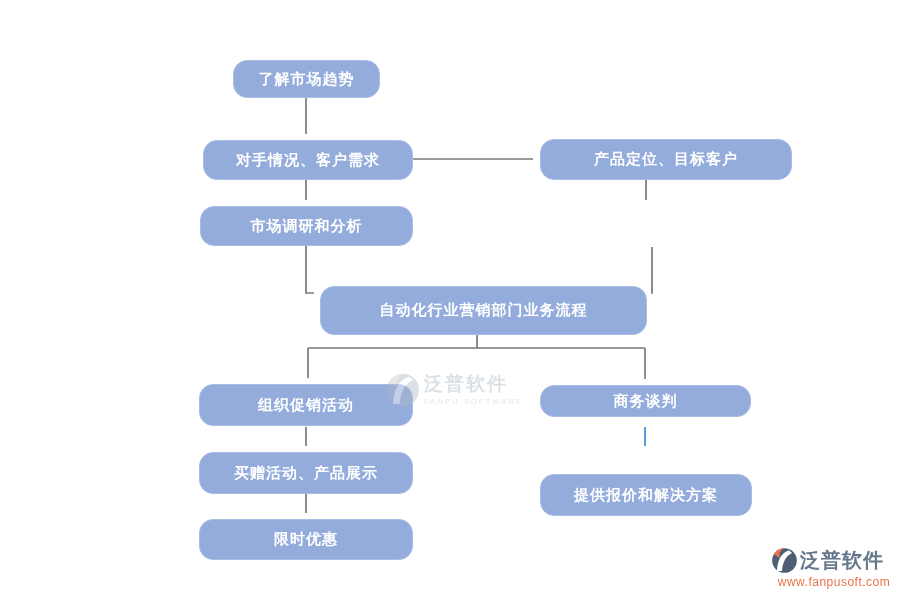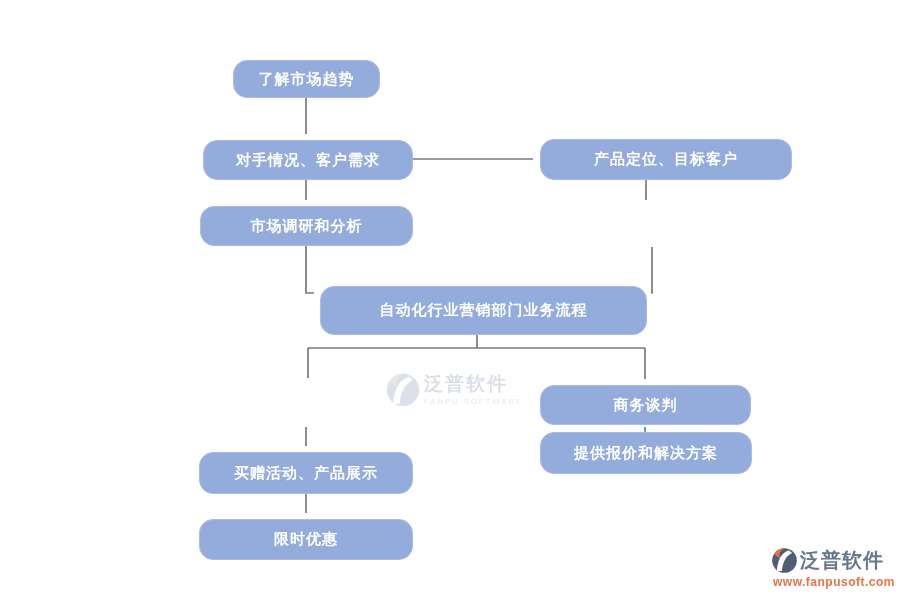--- a/index.html
+++ b/index.html
@@ -24,21 +24,21 @@
   }
   .watermark .wm-icon{width:38px;height:38px;}
   .wm-text-col{margin-left:2px;margin-top:3px;}
   .wm-brand{font-size:19px;font-weight:bold;color:#aab6c4;letter-spacing:2px;line-height:20px;}
   .wm-sub{font-size:8px;color:#b9c7d6;letter-spacing:1.8px;margin-top:3px;font-weight:normal;}
   
   .brandmark{position:absolute;left:770px;top:546px;width:128px;}
   .bm-row{display:flex;align-items:center;}
   .bm-icon{width:29px;height:29px;flex:0 0 auto;}
   .bm-name{font-size:20px;font-weight:bold;color:#66778c;letter-spacing:1px;margin-left:1px;}
-  .bm-url{font-size:12px;font-weight:bold;color:#e87348;letter-spacing:0.5px;margin-top:0px;text-align:center;}
+  .bm-url{font-size:12px;font-weight:normal;color:#e87348;letter-spacing:0.5px;margin-top:0px;text-align:center;}
 </style>
 </head>
 <body>
 
 <div class="canvas">
 
   <svg class="edges" width="900" height="600" viewBox="0 0 900 600">
     <defs>
       <marker id="mGray" markerWidth="9" markerHeight="9" refX="6" refY="4" orient="auto">
         <path d="M0,0.5 L7.5,4 L0,7.5 z" fill="#7a7a7a"></path>
@@ -65,26 +65,27 @@
 
   <div class="node" style="left:203px;top:140px;width:210px;height:40px">对手情况、客户需求</div>
 
   <div class="node" style="left:540px;top:139px;width:252px;height:41px">产品定位、目标客户</div>
 
   <div class="node" style="left:200px;top:206px;width:213px;height:40px">市场调研和分析</div>
 
 
   <div class="node" style="left:320px;top:286px;width:327px;height:49px">自动化行业营销部门业务流程</div>
 
+  <div class="node" style="left:199px;top:384px;width:214px;height:42px">组织促销活动</div>
 
-  <div class="node" style="left:540px;top:385px;width:211px;height:40px">商务谈判</div>
+  <div class="node" style="left:540px;top:385px;width:211px;height:32px">商务谈判</div>
 
   <div class="node" style="left:199px;top:452px;width:214px;height:42px">买赠活动、产品展示</div>
 
-  <div class="node" style="left:540px;top:432px;width:212px;height:42px">提供报价和解决方案</div>
+  <div class="node" style="left:540px;top:474px;width:212px;height:42px">提供报价和解决方案</div>
 
   <div class="node" style="left:199px;top:519px;width:214px;height:41px">限时优惠</div>
 
   <div class="watermark">
     <svg class="wm-icon" viewBox="0 0 40 40">
       <circle cx="20" cy="20" r="17" fill="#aeb9c8"></circle>
       <path d="M20,3 A17,17 0 0,0 5.5,11 L13.5,17 A11,11 0 0,1 20,3 z" fill="#d8c7c2"></path>
       <path d="M26,6 C15,10 10.5,20 9.5,34.5 L16.5,34.5 C17.5,22 22,13.5 30.5,9.5 z" fill="#ffffff"></path>
     </svg>
     <div class="wm-text-col">

